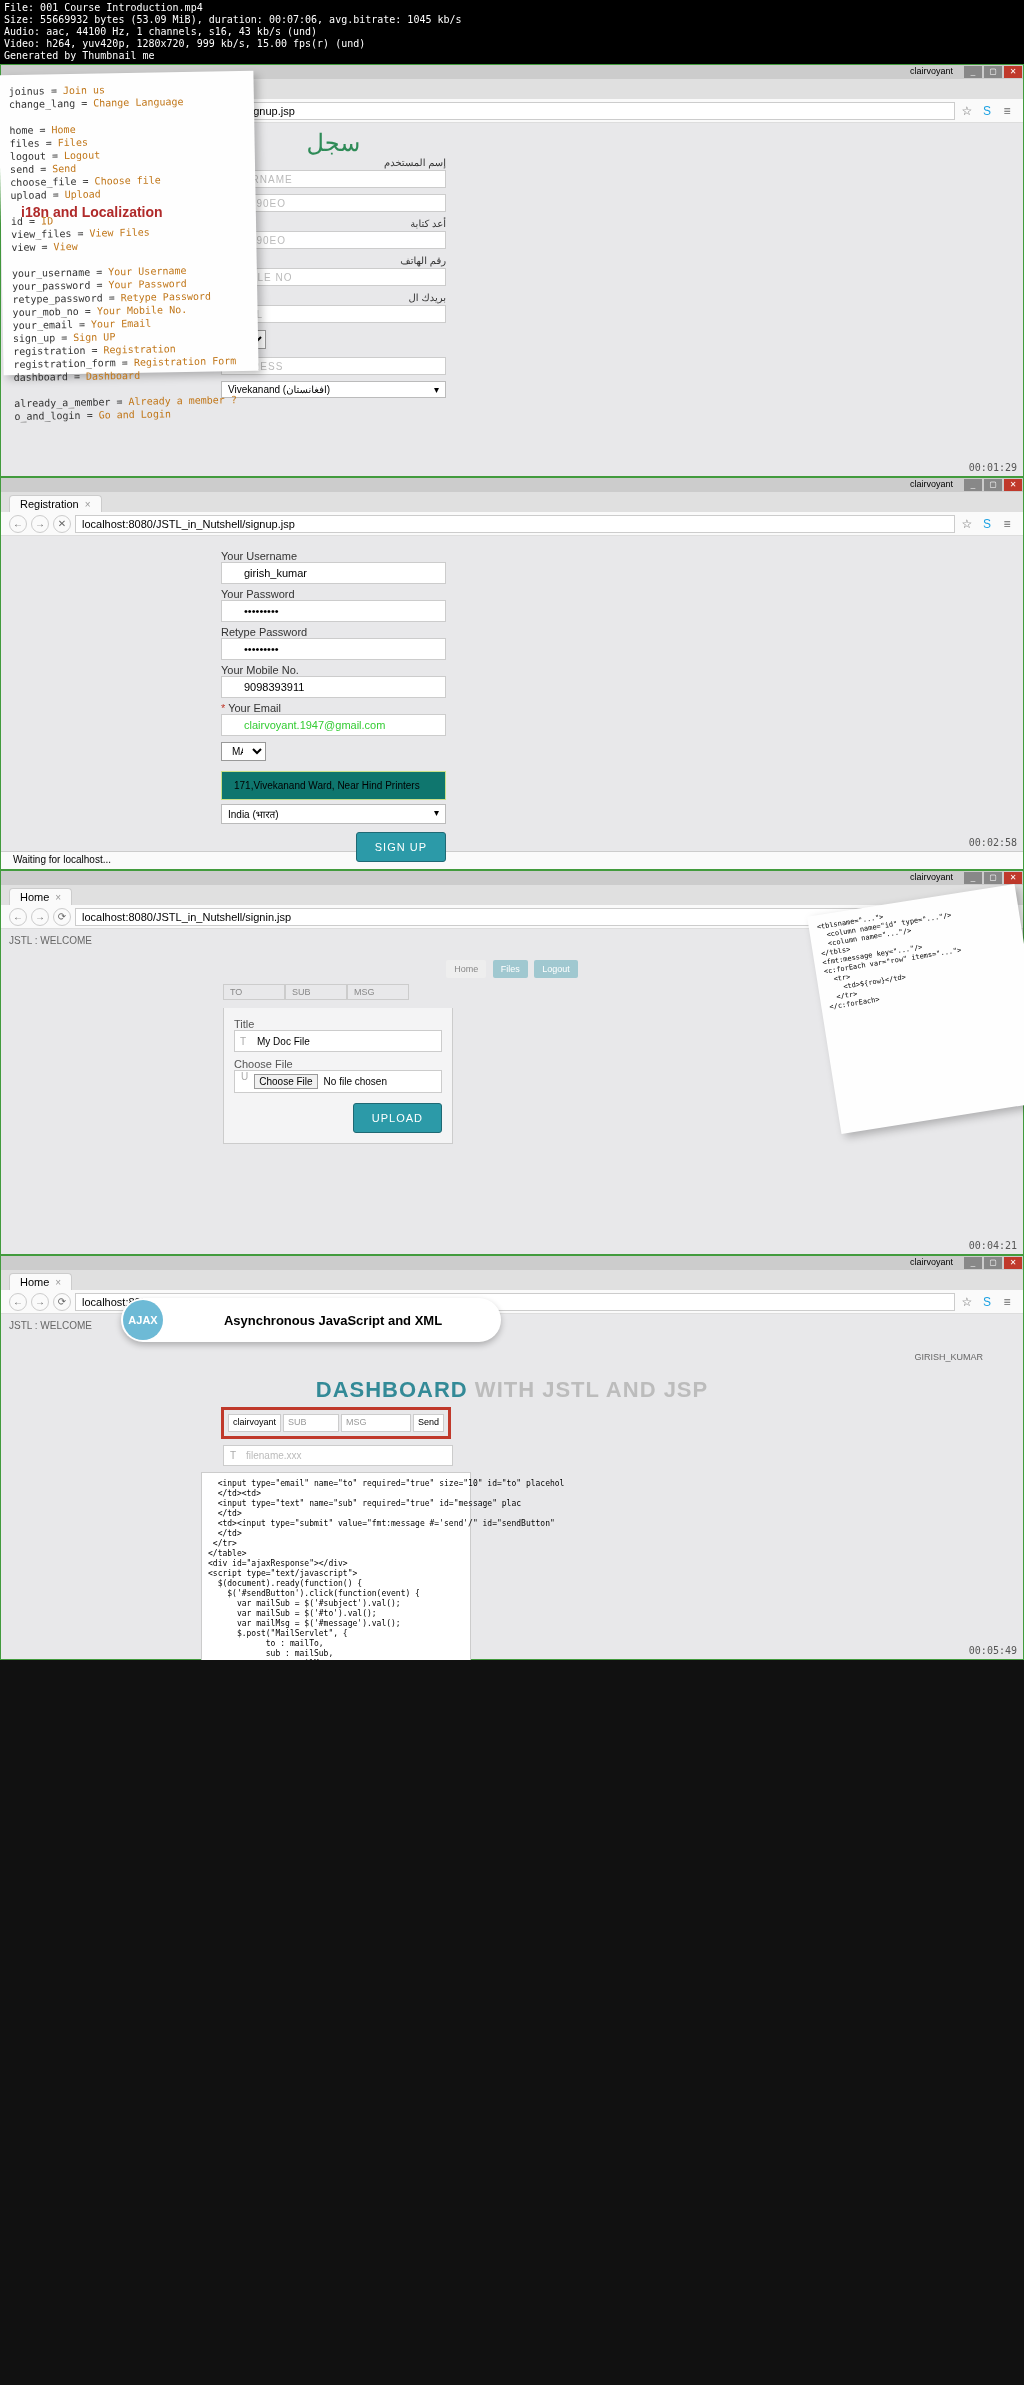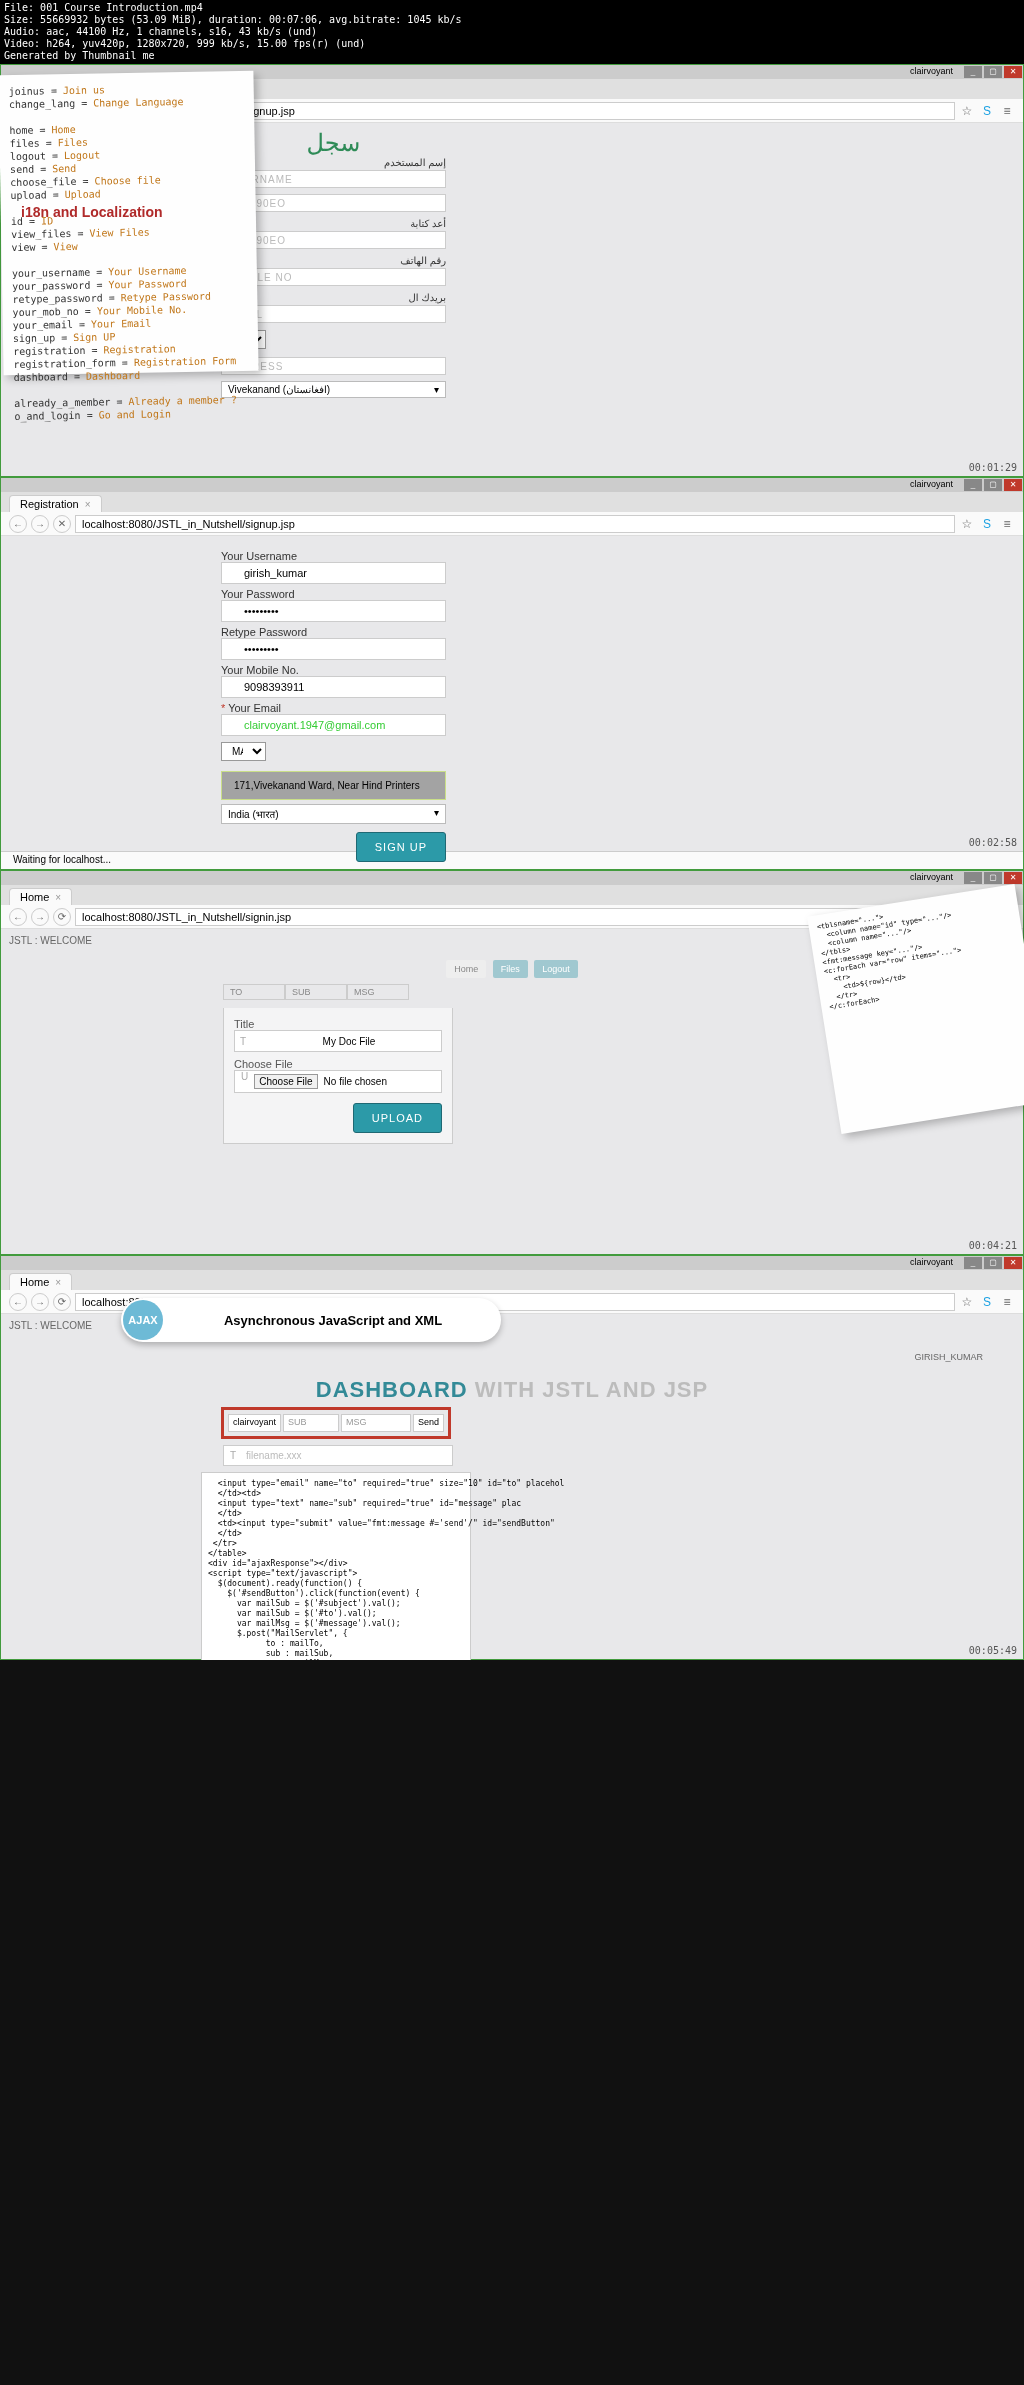--- a/index.html
+++ b/index.html
@@ -38,41 +38,41 @@
 
   
   #w2 .page-body { height:315px; }
   .form2 { width:225px; margin:0 0 0 220px; padding-top:10px; }
   .lbl2 { font-size:11px; color:#333; margin-top:4px; }
   .req { color:#c0392b; }
   .inp2 { border:1px solid #ccc; width:100%; padding:4px 6px 4px 22px; font-size:11px; height:22px; background:#fff; position:relative; }
   .inp2.green-txt { color:#3c3; }
   .inp-wrap { position:relative; }
   .inp-icon { position:absolute; left:6px; top:50%; transform:translateY(-50%); font-size:10px; color:#aaa; }
-  .addr-box { border:1px solid #cadf88; background:#a3a3a3; padding:8px 12px; font-size:10px; }
+  .addr-box { border:1px solid #cadf88; background:#0f766e; padding:8px 12px; font-size:10px; }
   .country2 { border:1px solid #bbb; background:#fff; padding:2px 6px; font-size:10px; display:flex; justify-content:space-between; margin-top:4px; }
   .signup-btn { float:right; background:#2c9aa8; border:1px solid #1f6974; color:#fff; padding:8px 18px; font-size:11px; border-radius:3px; margin-top:8px; letter-spacing:1px; }
 
   .status-line { background:#fafafa; border-top:1px solid #ccc; font-size:10px; padding:2px 12px; height:18px; }
 
   
   #w3 .page-body { height:325px; }
   .crumb { font-size:10px; color:#666; padding:6px 8px; }
   .dash-nav { text-align:center; margin-top:6px; }
   .dash-nav span { display:inline-block; padding:4px 8px; font-size:9px; border-radius:2px; margin:0 1px; }
   .dash-nav .act { background:#a0c8d0; color:#fff; }
   .dash-nav .ina { background:#eee; color:#888; }
   .dash-title { text-align:center; font-size:22px; font-weight:bold; letter-spacing:1px; margin-top:4px; }
   .dash-title .c1 { color:#338a97; }
   .dash-title .c2 { color:#bcbcbc; }
   .tabset { width:186px; margin:6px 0 8px 222px; display:flex; }
   .tabset div { flex:1; border:1px solid #ccc; padding:2px 6px; font-size:9px; color:#888; }
   .upform { width:230px; margin:4px 0 0 222px; border:1px solid #ccc; border-top:none; padding:10px; background:#f4f4f5; }
   .upform .lbl { font-size:11px; color:#555; }
-  .upform .tinp { border:1px solid #ccc; width:100%; padding:4px 0 4px 22px; font-size:10px; height:22px; background:#fff;text-align:center; }
+  .upform .tinp { border:1px solid #ccc; width:100%; padding:4px 0 4px 22px; font-size:10px; height:22px; background:#fff; }
   .file-row { border:1px solid #ccc; background:#fff; padding:3px 6px; font-size:10px; display:flex; align-items:center; gap:6px; }
   .choose-btn { border:1px solid #999; padding:1px 4px; font-size:10px; background:#f1f1f1; }
   .upload-btn { float:right; background:#2c9aa8; border:1px solid #1f6974; color:#fff; padding:8px 18px; font-size:11px; border-radius:3px; margin-top:10px; letter-spacing:1px; }
 
   .code-snippet { position:absolute; top:-30px; right:-10px; width:210px; height:220px; background:#fefefe; box-shadow:4px 4px 8px rgba(0,0,0,.25); padding:8px; font-family:monospace; font-size:7px; line-height:9px; transform:rotate(-9deg); overflow:hidden; }
 
   
   #w4 .page-body { height:345px; }
   .ajax-pill { position:absolute; top:-16px; left:120px; width:380px; height:44px; background:#fff; border-radius:22px; box-shadow:0 3px 6px rgba(0,0,0,.25); display:flex; align-items:center; }
   .ajax-circle { width:40px; height:40px; border-radius:50%; background:#6dbad6; color:#fff; font-size:11px; font-weight:bold; display:flex; align-items:center; justify-content:center; margin:2px; }

